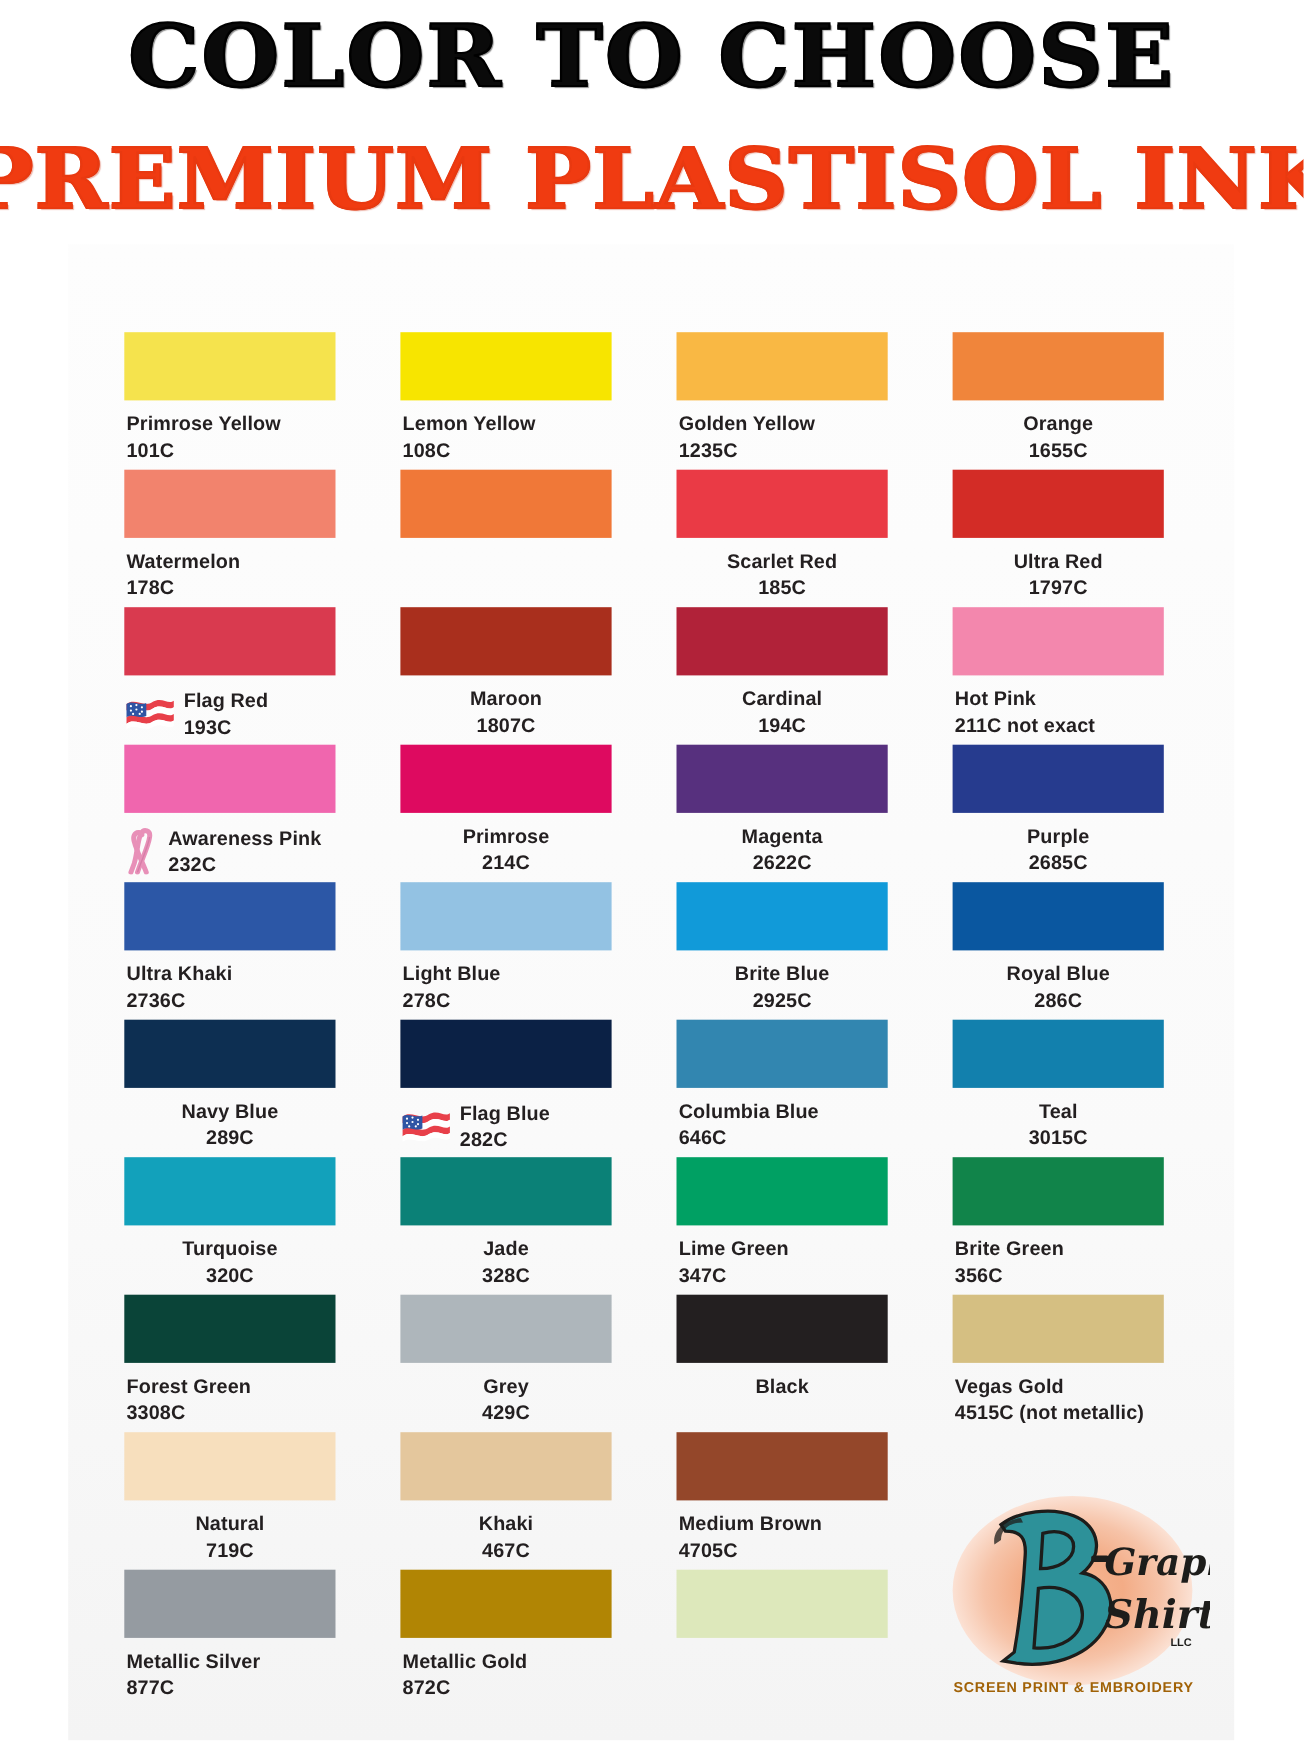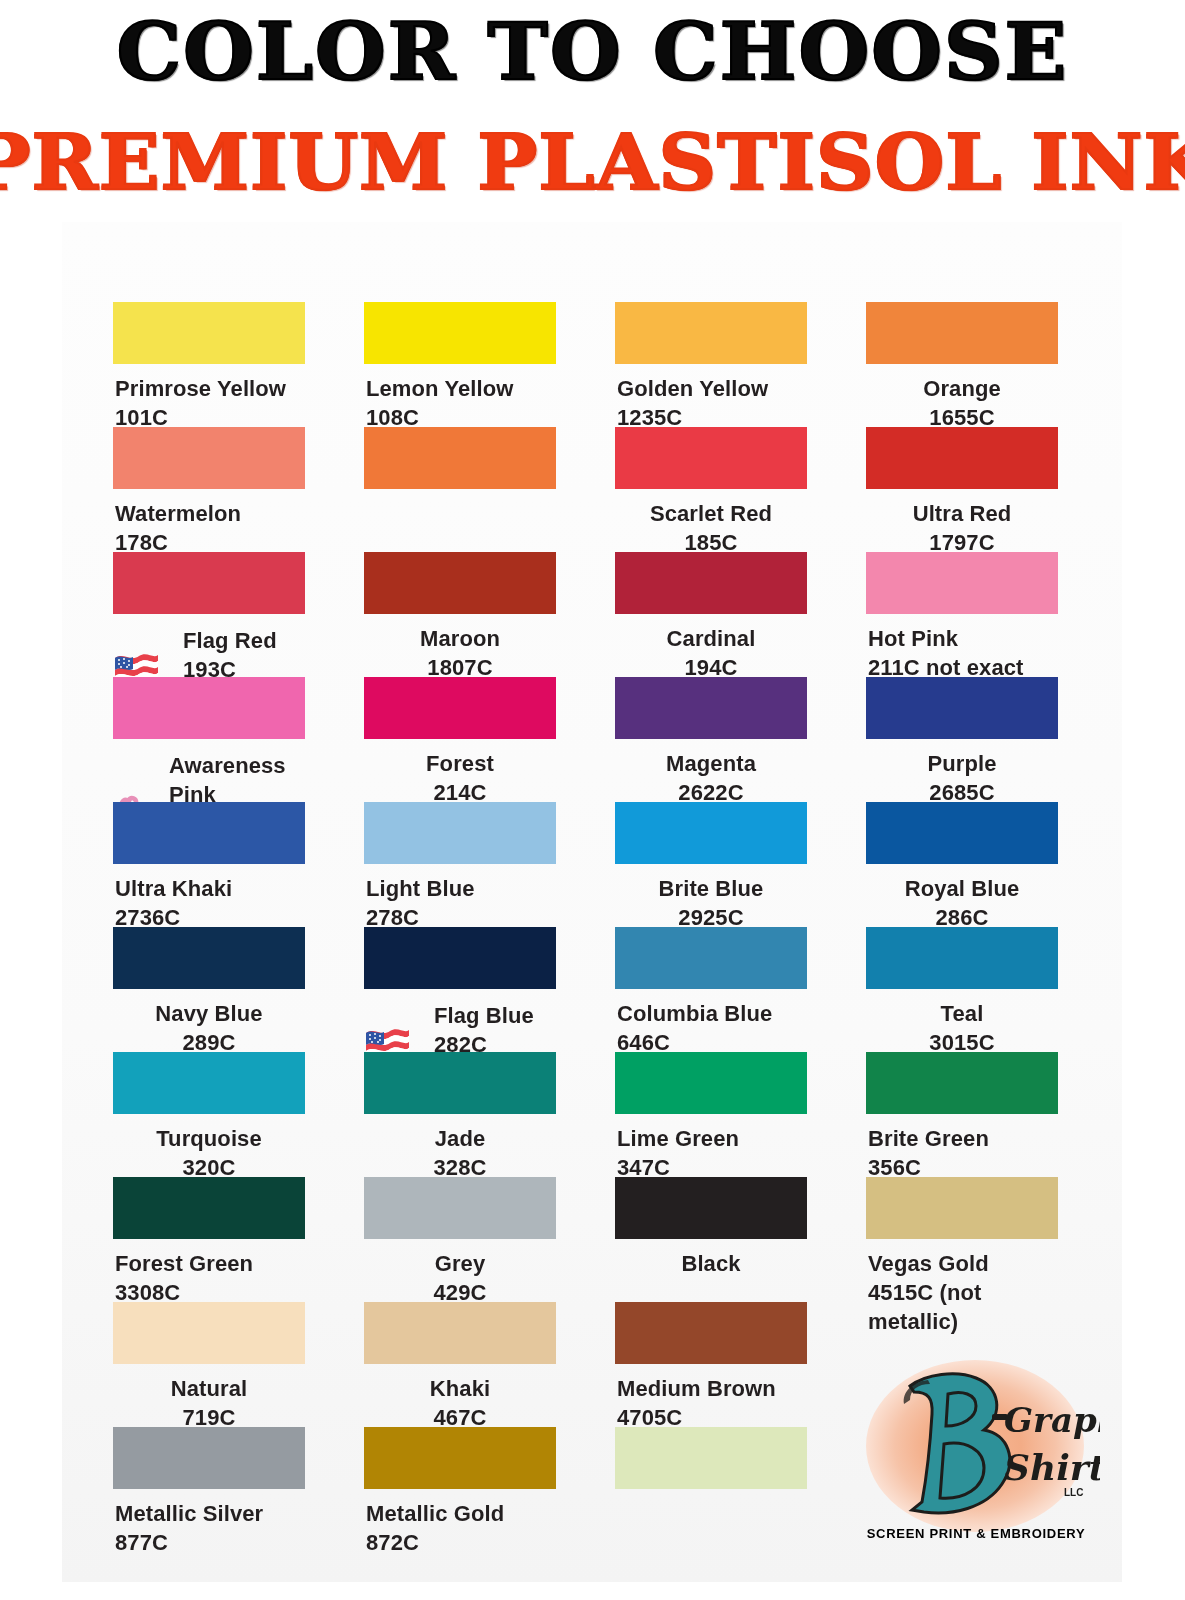--- a/index.html
+++ b/index.html
@@ -82,39 +82,39 @@
     display: block;
   }
   .caption {
     position: relative;
     margin-top: 10px;
     padding-left: 2px;
     min-height: 44px;
   }
   .cap-text {
     font-family: "Liberation Sans", sans-serif;
-    font-size: 22px;
+    font-size: 18px;
     font-weight: 700;
     color: #231f20;
     line-height: 1.32;
     letter-spacing: .1px;
   }
   .cap-name { display: block; }
   .cap-code { display: block; }
 
   
   .caption.center { text-align: center; padding-left: 0; }
   .caption.center .cap-name,
   .caption.center .cap-code { display: block; }
 
   
   .caption.with-icon {
     display: flex;
-    align-items: flex-end;
-    gap: 24px;
+    align-items: center;
+    gap: 8px;
     padding-left: 0;
   }
   .caption.with-icon .cap-text { padding-top: 2px; }
 
   
   .icon-flag {
     flex: 0 0 auto;
     width: 46px;
     height: 34px;
     margin-top: 1px;
@@ -152,21 +152,21 @@
   #logo-tagline {
     position: absolute;
     left: 0;
     top: 174px;
     width: 248px;
     text-align: center;
     font-family: "Liberation Sans", sans-serif;
     font-size: 13px;
     font-weight: 700;
     letter-spacing: .7px;
-    color: #000000;
+    color: #a16207;
     white-space: nowrap;
   }
 </style>
 </head>
 <body>
 
 <div id="page">
 
   <div class="title-block" id="title-main">COLOR TO CHOOSE</div>
 
@@ -311,21 +311,21 @@
           <div class="cap-text">
             <span class="cap-name">Awareness Pink</span>
             <span class="cap-code">232C</span>
           </div>
         </div>
       </div>
       <div class="cell">
         <div class="swatch" style="background: rgb(222, 10, 96);"></div>
         <div class="caption center">
           <div class="cap-text">
-            <span class="cap-name">Forest</span>
+            <span class="cap-name">Primrose</span>
             <span class="cap-code">214C</span>
           </div>
         </div>
       </div>
       <div class="cell">
         <div class="swatch" style="background: rgb(87, 48, 126);"></div>
         <div class="caption center">
           <div class="cap-text">
             <span class="cap-name">Magenta</span>
             <span class="cap-code">2622C</span>

